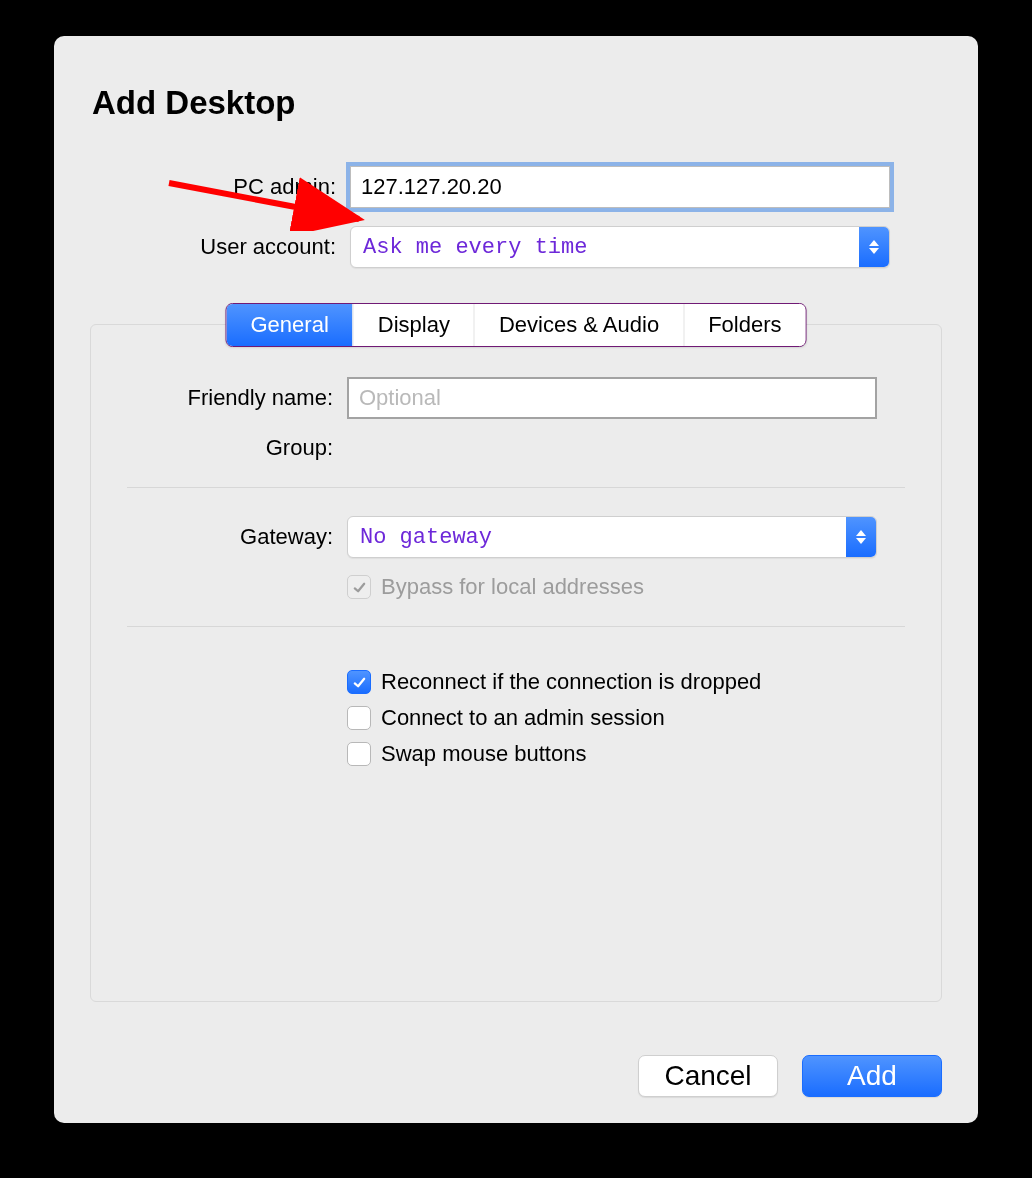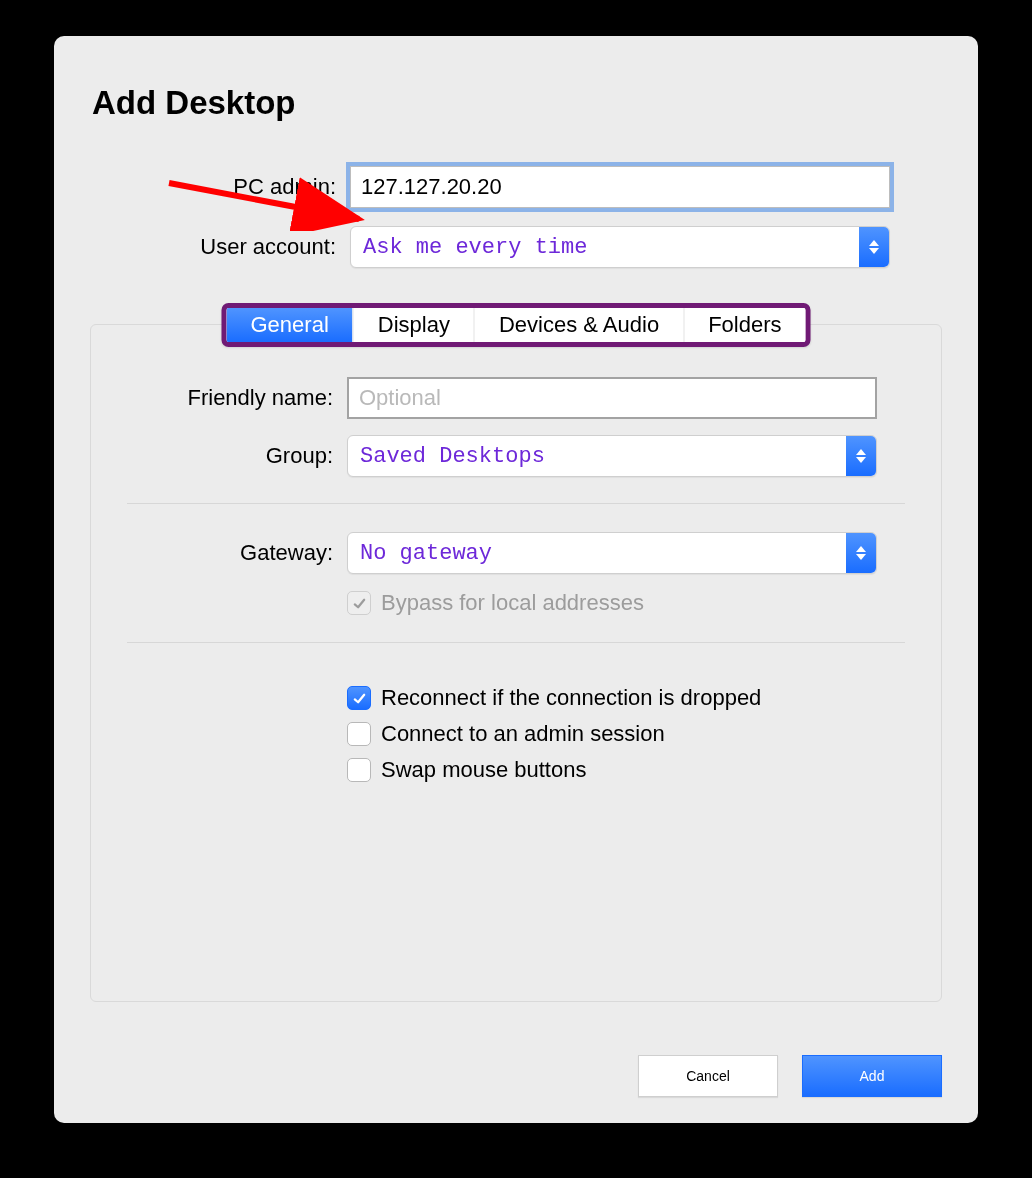--- a/index.html
+++ b/index.html
@@ -109,21 +109,21 @@
       min-height: 678px;
       background: #ececec;
     }
     .tabs {
       position: absolute;
       top: -22px;
       left: 50%;
       transform: translateX(-50%);
       display: flex;
       height: 44px;
-      border: 5px solid #701a75;
+      border: 1px solid #701a75;
       border-radius: 7px;
       overflow: hidden;
       background: #fff;
       box-shadow: 0 1px 2px rgba(0,0,0,0.1);
     }
     .tab {
       display: flex;
       align-items: center;
       justify-content: center;
       font-size: 22px;
@@ -202,22 +202,22 @@
     .footer {
       position: absolute;
       right: 36px;
       bottom: 26px;
       display: flex;
       gap: 24px;
     }
     .btn {
       height: 42px;
       min-width: 140px;
-      font-size: 14px;
-      border-radius: 0;
+      font-size: 28px;
+      border-radius: 7px;
       border: 1px solid #cfcfcf;
       background: #fff;
       padding: 0 20px;
       box-shadow: 0 1px 1px rgba(0,0,0,0.08);
       display: inline-flex;
       align-items: center;
       justify-content: center;
       font-family: inherit;
     }
     .btn.primary {
@@ -284,29 +284,20 @@
 
     <div class="inner-form-row">
       <div class="label">Friendly name:</div>
       <div class="field-wrap">
         <input type="text" class="text-input" placeholder="Optional" style="">
       </div>
     </div>
 
     <div class="inner-form-row">
       <div class="label">Group:</div>
-      <div class="field-wrap">
-        <div class="popup">
-          <div class="popup-label">Saved Desktops</div>
-          <div class="stepper">
-            <span class="chev up"></span>
-              <span class="chev down"></span>
-          </div>
-        </div>
-      </div>
     </div>
 
     <hr class="hr">
 
     <div class="inner-form-row">
       <div class="label">Gateway:</div>
       <div class="field-wrap">
         <div class="popup">
           <div class="popup-label">No gateway</div>
           <div class="stepper">

